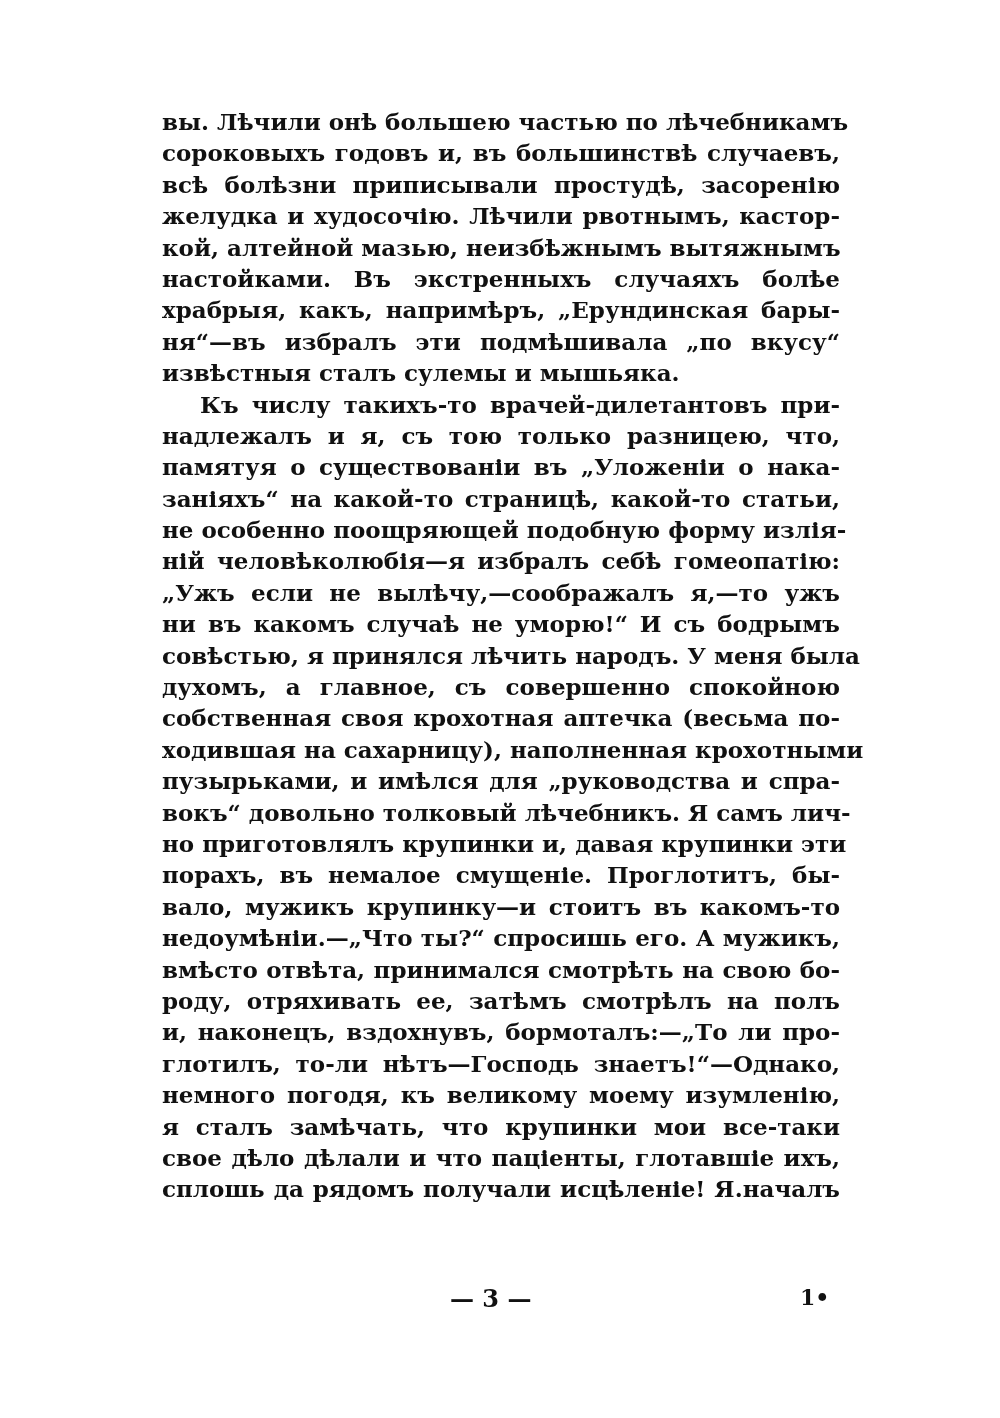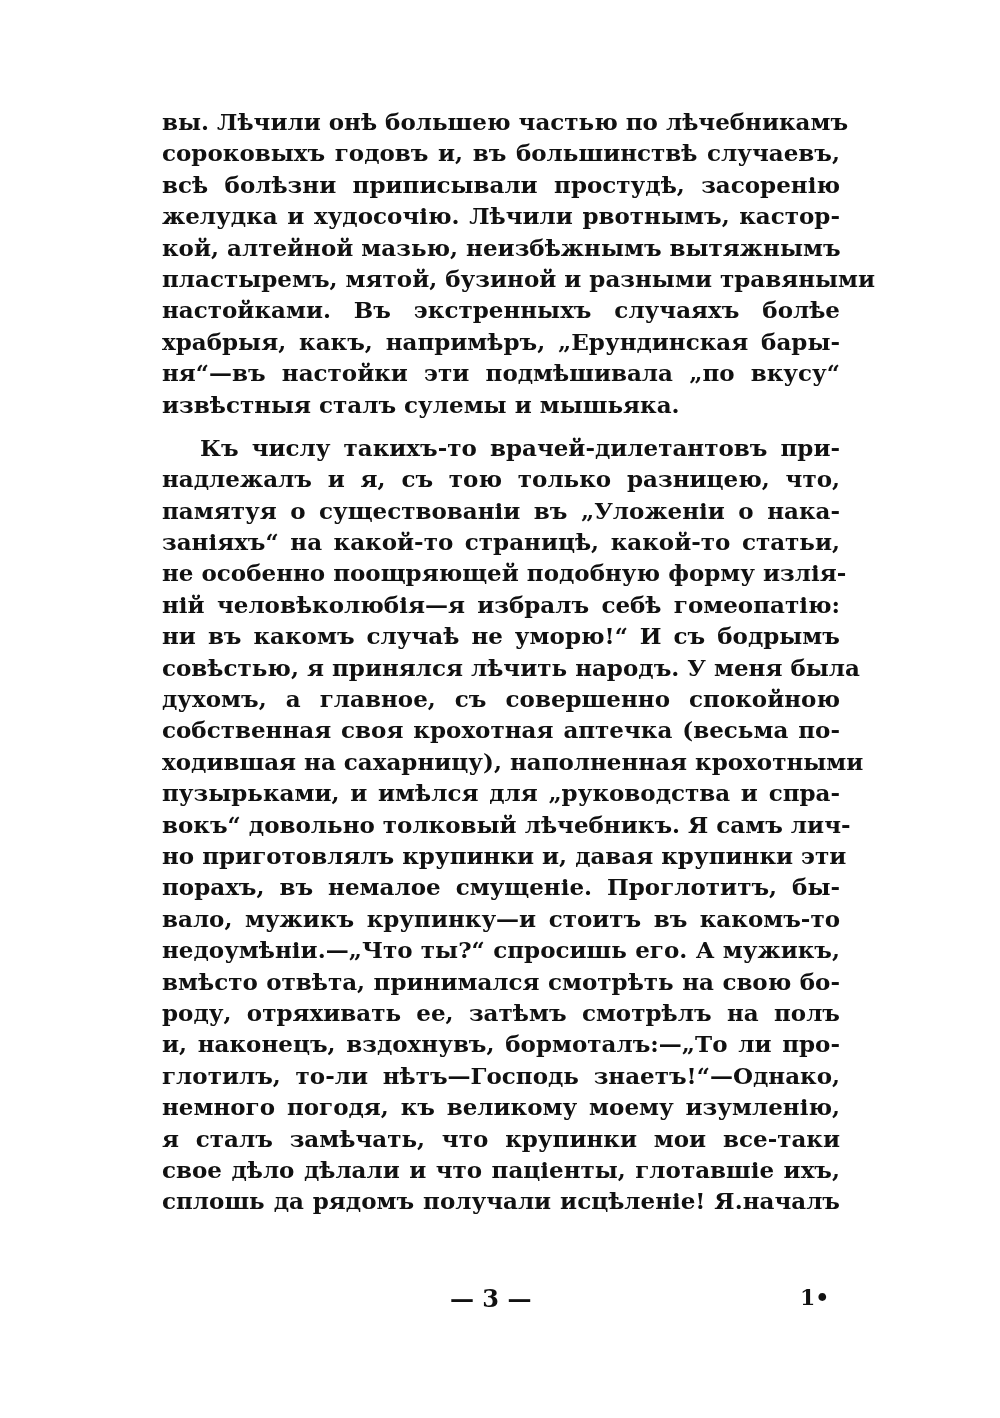--- a/index.html
+++ b/index.html
@@ -37,21 +37,20 @@
     text-align: justify;
     text-align-last: justify;
     height: 31.4px;
     overflow: visible;
   }
   .line.last {
     text-align-last: left;
   }
   .line.indent {
     padding-left: 38px;
-    margin-top: 12px;
   }
   .footer {
     position: absolute;
     top: 1284px;
     left: 162px;
     width: 678px;
     height: 34px;
     font-family: "DejaVu Serif", "Liberation Serif", serif;
     font-weight: bold;
     font-size: 24px;
@@ -72,33 +71,33 @@
 <body>
 
 <div class="page">
   <div class="text-block">
     <div class="paragraph">
       <span class="line">вы. Лѣчили онѣ большею частью по лѣчебникамъ</span>
       <span class="line">сороковыхъ годовъ и, въ большинствѣ случаевъ,</span>
       <span class="line">всѣ болѣзни приписывали простудѣ, засоренію</span>
       <span class="line">желудка и худосочію. Лѣчили рвотнымъ, кастор-</span>
       <span class="line">кой, алтейной мазью, неизбѣжнымъ вытяжнымъ</span>
-      <span class="line">пластыремъ, мятой, бузиной и разными травяными</span>
       <span class="line">настойками. Въ экстренныхъ случаяхъ болѣе</span>
       <span class="line">храбрыя, какъ, напримѣръ, „Ерундинская бары-</span>
-      <span class="line">ня“—въ настойки эти подмѣшивала „по вкусу“</span>
+      <span class="line">ня“—въ избралъ эти подмѣшивала „по вкусу“</span>
       <span class="line last">извѣстныя сталъ сулемы и мышьяка.</span>
     </div>
     <div class="paragraph">
       <span class="line indent">Къ числу такихъ-то врачей-дилетантовъ при-</span>
       <span class="line">надлежалъ и я, съ тою только разницею, что,</span>
       <span class="line">памятуя о существованіи въ „Уложеніи о нака-</span>
       <span class="line">заніяхъ“ на какой-то страницѣ, какой-то статьи,</span>
       <span class="line">не особенно поощряющей подобную форму излія-</span>
       <span class="line">ній человѣколюбія—я избралъ себѣ гомеопатію:</span>
+      <span class="line">„Ужъ если не вылѣчу,—соображалъ я,—то ужъ</span>
       <span class="line">ни въ какомъ случаѣ не уморю!“ И съ бодрымъ</span>
       <span class="line">совѣстью, я принялся лѣчить народъ. У меня была</span>
       <span class="line">духомъ, а главное, съ совершенно спокойною</span>
       <span class="line">собственная своя крохотная аптечка (весьма по-</span>
       <span class="line">ходившая на сахарницу), наполненная крохотными</span>
       <span class="line">пузырьками, и имѣлся для „руководства и спра-</span>
       <span class="line">вокъ“ довольно толковый лѣчебникъ. Я самъ лич-</span>
       <span class="line">но приготовлялъ крупинки и, давая крупинки эти</span>
       <span class="line">порахъ, въ немалое смущеніе. Проглотитъ, бы-</span>
       <span class="line">вало, мужикъ крупинку—и стоитъ въ какомъ-то</span>

